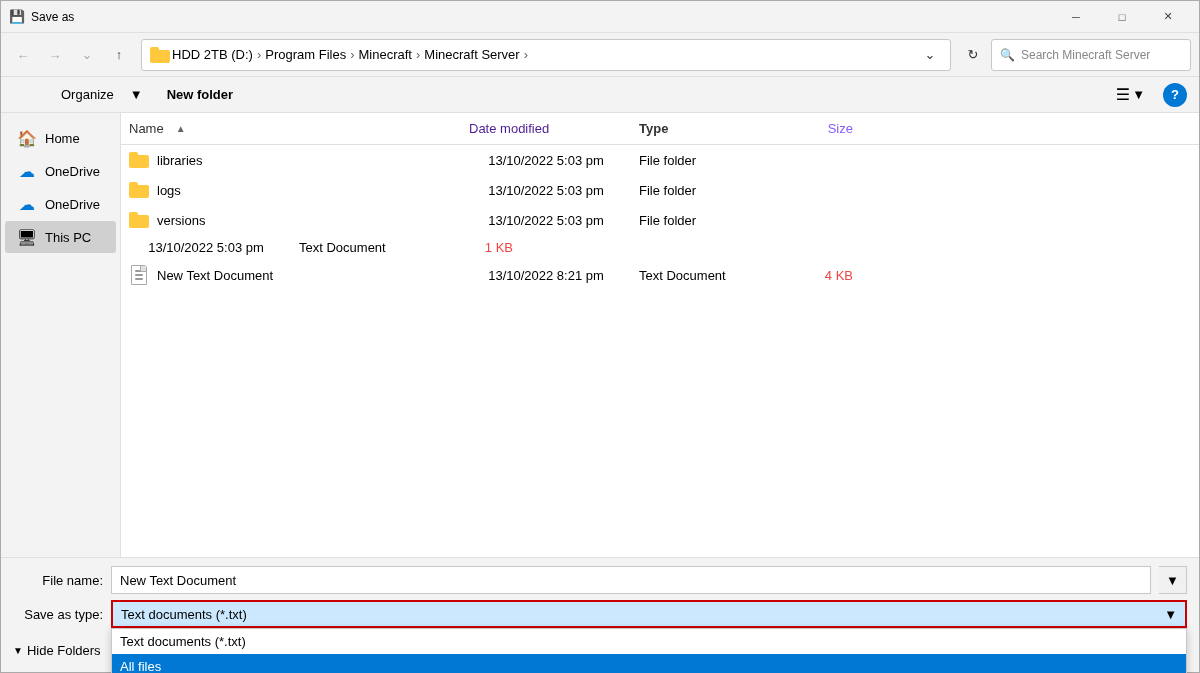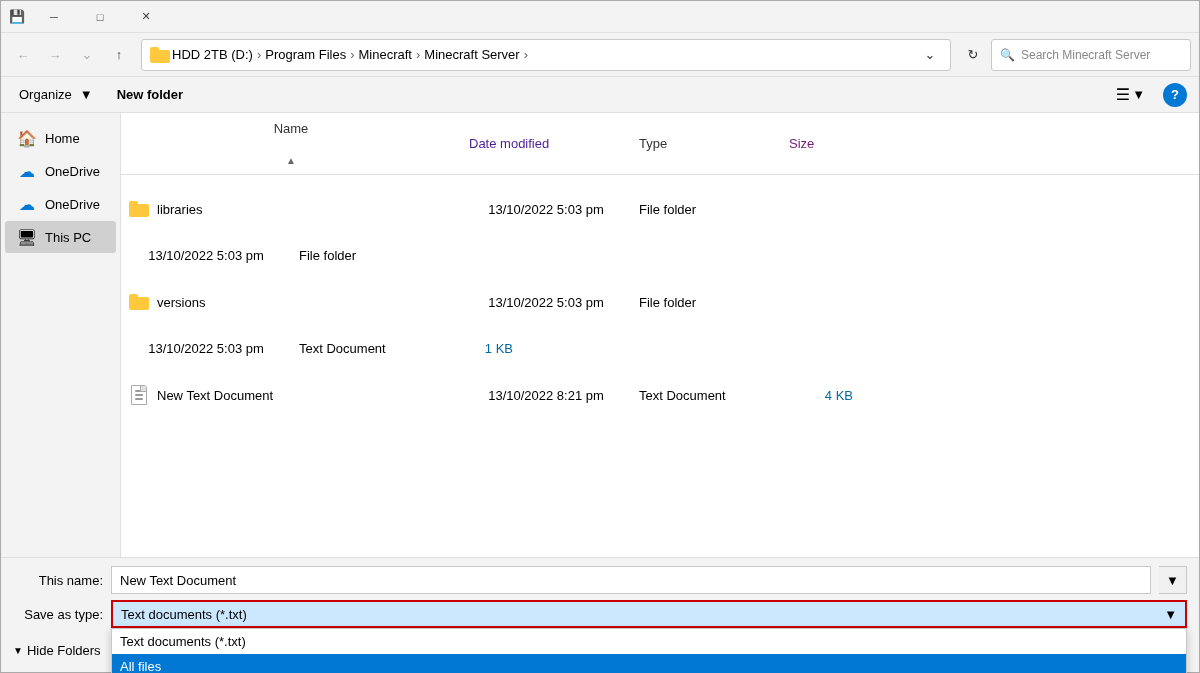--- a/index.html
+++ b/index.html
@@ -145,25 +145,26 @@
       display: flex;
       align-items: center;
       padding: 0 12px;
       gap: 12px;
       border-bottom: 1px solid #e0e0e0;
       flex-shrink: 0;
     }
     .organize-btn {
       display: flex;
       align-items: center;
-      gap: 8px;
+      gap: 16px;
       cursor: pointer;
       padding: 4px 6px;
       border-radius: 3px;
       font-size: 13px;
+      margin-left: 42px;
     }
     .new-folder-btn {
       cursor: pointer;
       padding: 4px 6px;
       border-radius: 3px;
       font-size: 13px;
       font-weight: bold;
     }
     .action-spacer { flex: 1; }
     .view-btn {
@@ -232,33 +233,32 @@
 
     .file-list-header {
       display: flex;
       align-items: center;
       padding: 4px 0;
       border-bottom: 1px solid #e0e0e0;
       background: white;
       position: sticky;
       top: 0;
     }
-    .col-name { width: 340px; padding: 4px 8px; color: #333; font-size: 12px; cursor: pointer; display: flex; align-items: center; gap: 19px; flex-direction: column; }
+    .col-name { width: 340px; padding: 4px 8px; color: #333; font-size: 12px; cursor: pointer; display: flex; align-items: center; gap: 12px; }
     .col-date { width: 170px; padding: 4px 8px; color: #4c1d95; font-size: 12px; }
-    .col-type { width: 150px; padding: 4px 8px; color: #333; font-size: 12px; }
-    .col-size { width: 80px; padding: 4px 8px; color: #701a75; font-size: 12px; }
+    .col-type { width: 150px; padding: 4px 8px; color: #333; font-size: 12px; font-weight: bold; }
+    .col-size { width: 80px; padding: 4px 8px; color: #8b5cf6; font-size: 12px; text-align: right; }
     .col-sort-arrow { font-size: 10px; color: #666; }
 
     .file-row {
       display: flex;
       align-items: center;
       padding: 2px 0;
       cursor: pointer;
       font-size: 13px;
-      margin-top: 19px;
     }
 
     .file-name-cell {
       width: 340px;
       padding: 3px 8px;
       display: flex;
       align-items: center;
       gap: 8px;
     }
     .file-icon {
@@ -295,21 +295,21 @@
     }
     .txt-line {
       height: 2px;
       background: #999;
       border-radius: 1px;
       width: 80%;
       margin: 0 auto;
     }
     .file-date { width: 170px; padding: 3px 8px; color: #000; text-align: center; }
     .file-type { width: 150px; padding: 3px 8px; color: #000; }
-    .file-size { width: 80px; padding: 3px 8px; color: #0369a1; text-align: right; }
+    .file-size { width: 80px; padding: 3px 8px; color: #ef4444; text-align: right; }
 
     .bottom-panel {
       background: #f3f3f3;
       border-top: 1px solid #e0e0e0;
       padding: 8px 12px;
       flex-shrink: 0;
     }
 
     .filename-row {
       display: flex;
@@ -446,20 +446,21 @@
       border-radius: 2px 2px 0 0;
     }
   </style>
 </head>
 <body>
 
 <div class="dialog-window">
 
   <div class="title-bar">
     <div class="title-bar-icon">💾</div>
+    <span class="title-bar-title">Save as</span>
     <div class="title-bar-buttons">
       <button class="title-btn">─</button>
       <button class="title-btn">□</button>
       <button class="title-btn close">✕</button>
     </div>
   </div>
 
   <div class="toolbar">
     <button class="nav-btn disabled" title="Back">
       <span>←</span>
@@ -563,20 +564,26 @@
         <div class="file-icon">
                 <div class="folder-yellow"></div>
               </div>
         <span>libraries</span>
       </div>
       <div class="file-date">13/10/2022 5:03 pm</div>
       <div class="file-type">File folder</div>
       <div class="file-size"></div>
     </div>
           <div class="file-row">
+      <div class="file-name-cell">
+        <div class="file-icon">
+                <div class="folder-yellow"></div>
+              </div>
+        <span>logs</span>
+      </div>
       <div class="file-date">13/10/2022 5:03 pm</div>
       <div class="file-type">File folder</div>
       <div class="file-size"></div>
     </div>
           <div class="file-row">
       <div class="file-name-cell">
         <div class="file-icon">
                 <div class="folder-yellow"></div>
               </div>
         <span>versions</span>
@@ -604,21 +611,21 @@
       <div class="file-date">13/10/2022 8:21 pm</div>
       <div class="file-type">Text Document</div>
       <div class="file-size">4 KB</div>
     </div>
         </div>
     </div>
   </div>
 
   <div class="bottom-panel">
     <div class="filename-row">
-      <span class="field-label">This name:</span>
+      <span class="field-label">File name:</span>
       <input class="filename-input" type="text" value="New Text Document" style="">
       <button class="dropdown-arrow-btn">
         <span>▼</span>
       </button>
     </div>
 
     <div class="filetype-row">
       <span class="field-label">Save as type:</span>
       <div class="filetype-wrapper">
         <div class="filetype-select">

